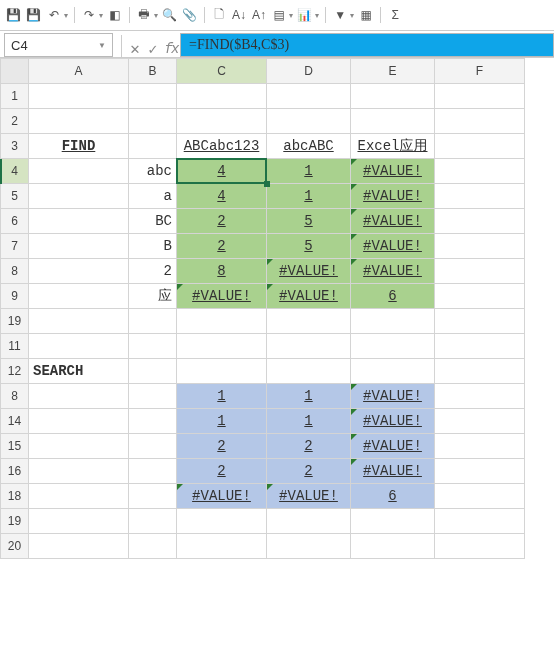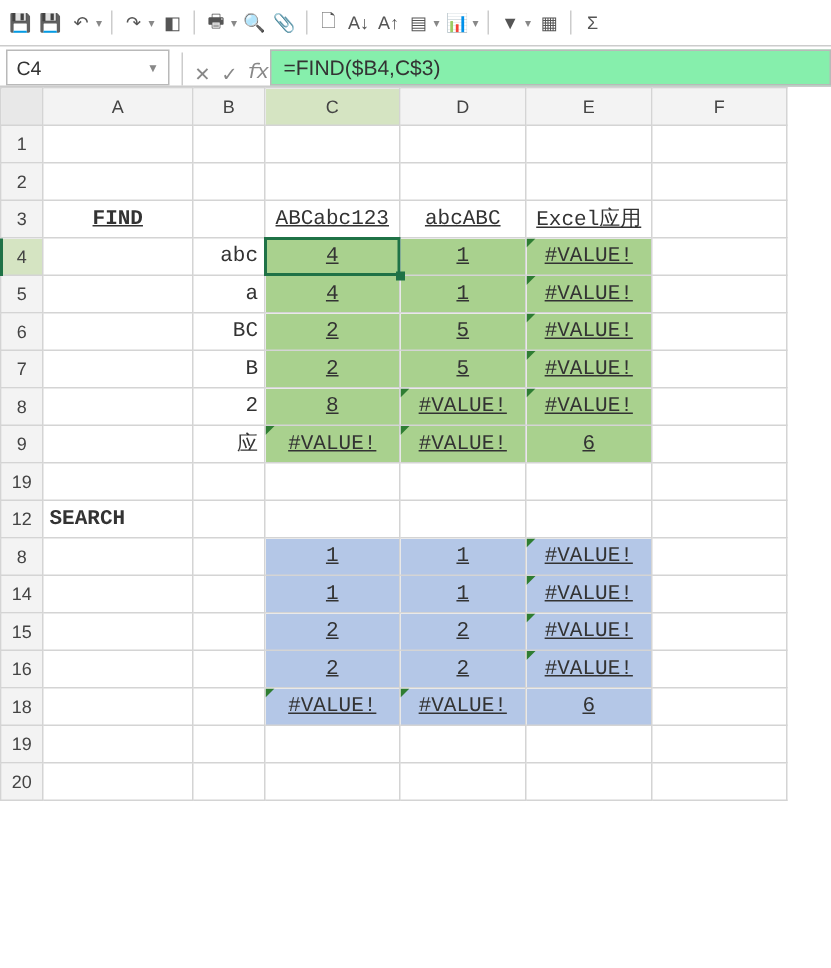--- a/index.html
+++ b/index.html
@@ -6,21 +6,21 @@
   .toolbar{display:flex;align-items:center;gap:4px;padding:4px 6px;border-bottom:1px solid #ccc;height:22px;}
   .toolbar .tb-icon{width:16px;height:16px;display:flex;align-items:center;justify-content:center;font-size:12px;color:#555;cursor:pointer;}
   .toolbar .sep{width:1px;height:16px;background:#ccc;margin:0 2px;}
   .toolbar .dd{font-size:8px;color:#888;margin-left:-2px;}
   .fbar{display:flex;align-items:flex-end;border-bottom:1px solid #ccc;height:26px;}
   .namebox{width:95px;height:22px;border:1px solid #b9b9b9;margin:0 4px;display:flex;align-items:center;padding:0 6px;justify-content:space-between;background:#fff;}
   .namebox .ddl{font-size:8px;color:#888;}
   .fbar .fb-sep{width:1px;height:22px;background:#ccc;margin:0 4px;}
   .fbar .fb-icon{width:18px;display:flex;align-items:center;justify-content:center;color:#888;cursor:pointer;}
   .fbar .fx{font-style:italic;font-family:Liberation Mono, monospace;font-size:14px;letter-spacing:-2px;}
-  .fbar .formula{flex:1;border:1px solid #b9b9b9;height:22px;display:flex;align-items:center;padding:0 8px;font-family:Liberation Sans, sans-serif;font-size:14px;background:#86efac;}
+  .fbar .formula{flex:1;border:1px solid #b9b9b9;height:22px;display:flex;align-items:center;padding:0 8px;font-family:Liberation Serif, serif;font-size:14px;background:#0ea5e9;}
   .grid{position:relative;}
   table{border-collapse:collapse;table-layout:fixed;}
   th,td{border:1px solid #d4d4d4;height:25px;padding:0;box-sizing:border-box;overflow:hidden;white-space:nowrap;}
   th{background:#f3f3f3;font-weight:normal;color:#444;font-size:12px;text-align:center;}
   th.corner{background:#e8e8e8;width:28px;}
   th.rowhdr{width:28px;}
   td{font-family:Consolas,"Courier New",monospace;font-size:14px;}
   td .cell{padding:0 4px;height:100%;display:flex;align-items:center;position:relative;}
   .ar{justify-content:flex-end;}
   .ac{justify-content:center;text-decoration:underline;}
@@ -372,20 +372,41 @@
             <div class="cell"></div>
           </td>
           <td id="td-E10">
             <div class="cell"></div>
           </td>
           <td id="td-F10">
             <div class="cell"></div>
           </td>
         </tr>
         <tr>
+          <th class="rowhdr">11</th>
+          <td id="td-A11">
+            <div class="cell"></div>
+          </td>
+          <td id="td-B11">
+            <div class="cell"></div>
+          </td>
+          <td id="td-C11">
+            <div class="cell"></div>
+          </td>
+          <td id="td-D11">
+            <div class="cell"></div>
+          </td>
+          <td id="td-E11">
+            <div class="cell"></div>
+          </td>
+          <td id="td-F11">
+            <div class="cell"></div>
+          </td>
+        </tr>
+        <tr>
           <th class="rowhdr">12</th>
           <td id="td-A12">
             <div class="cell al bold">
               <span>SEARCH</span>
             </div>
           </td>
           <td id="td-B12">
             <div class="cell"></div>
           </td>
           <td id="td-C12">

